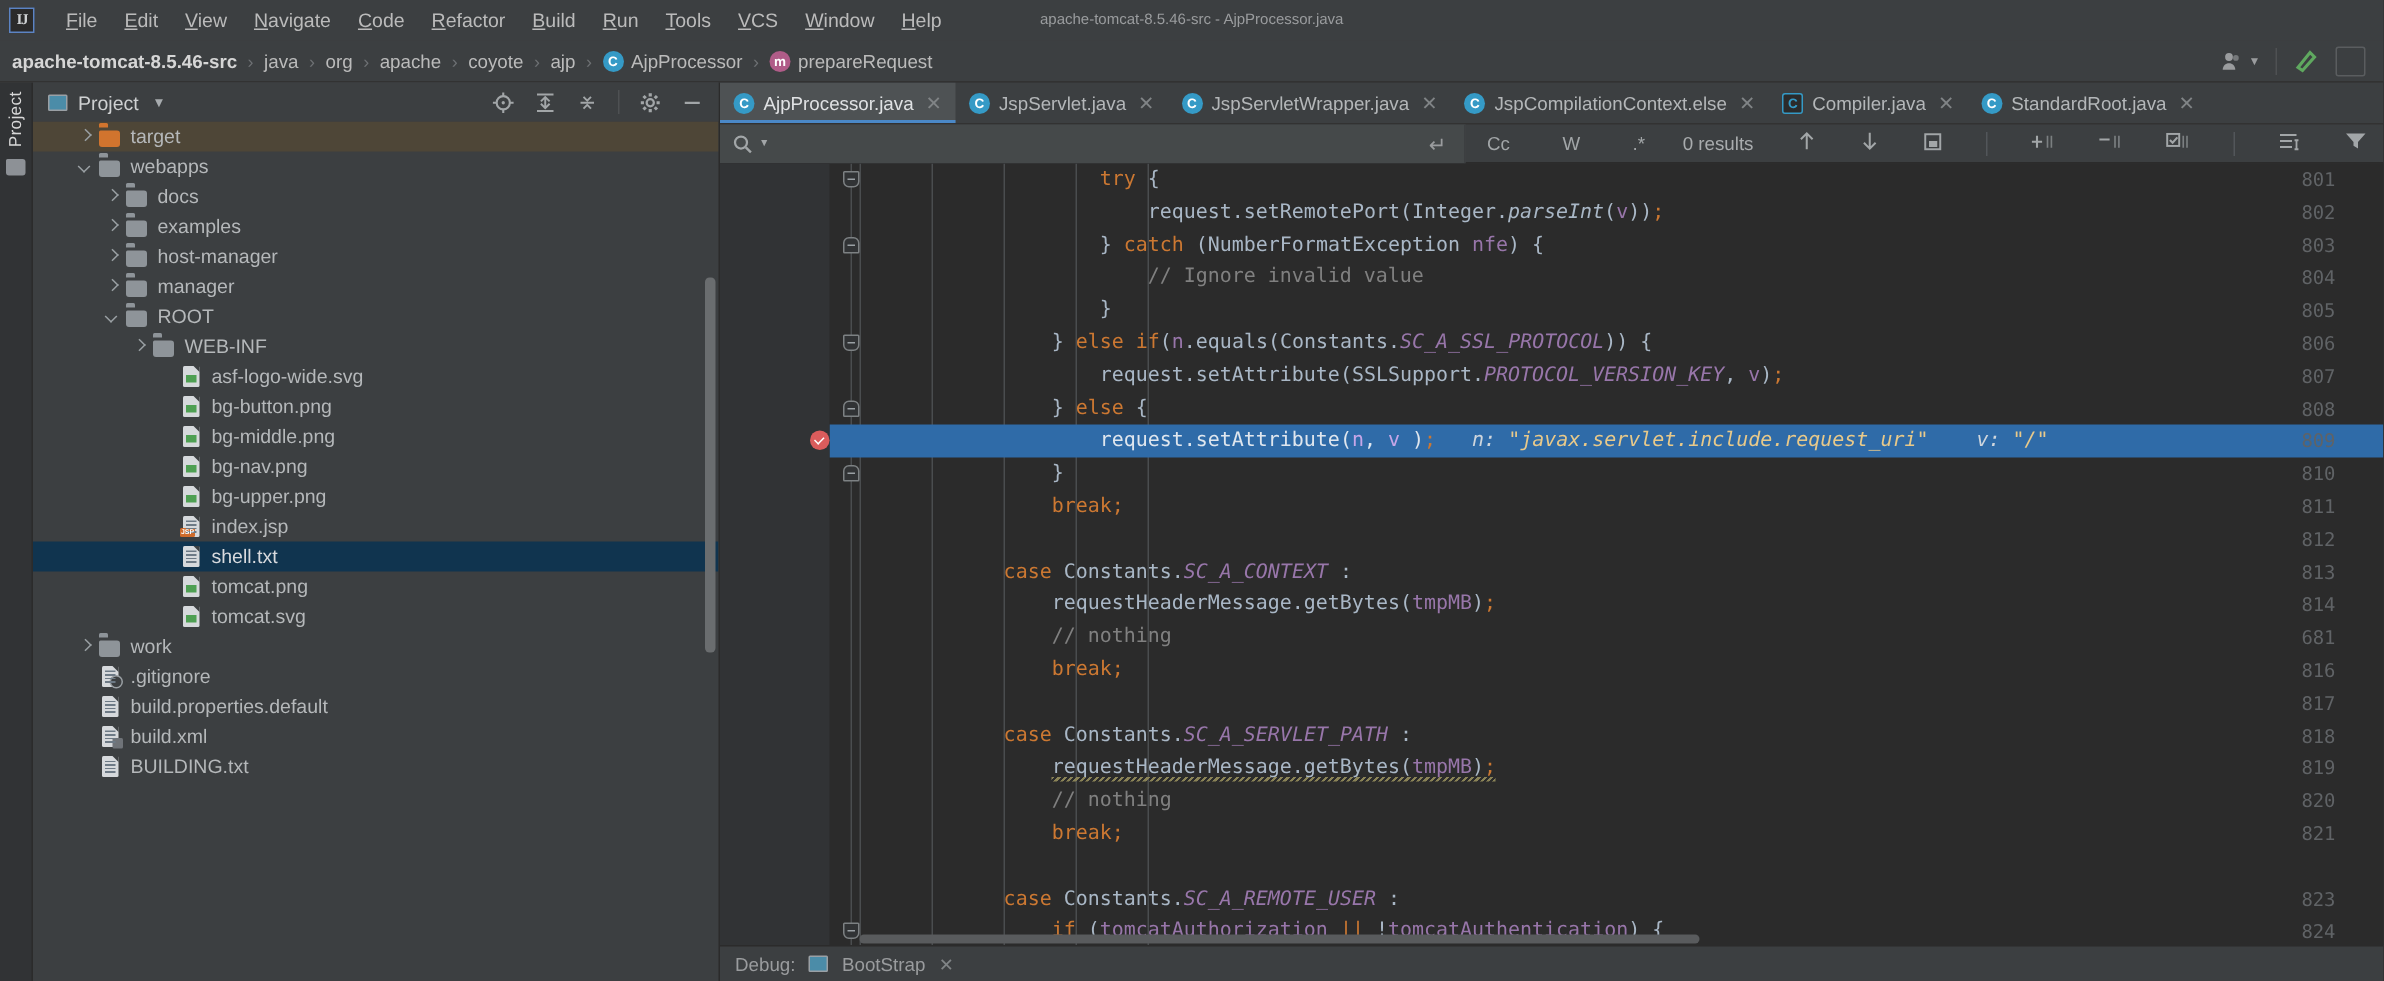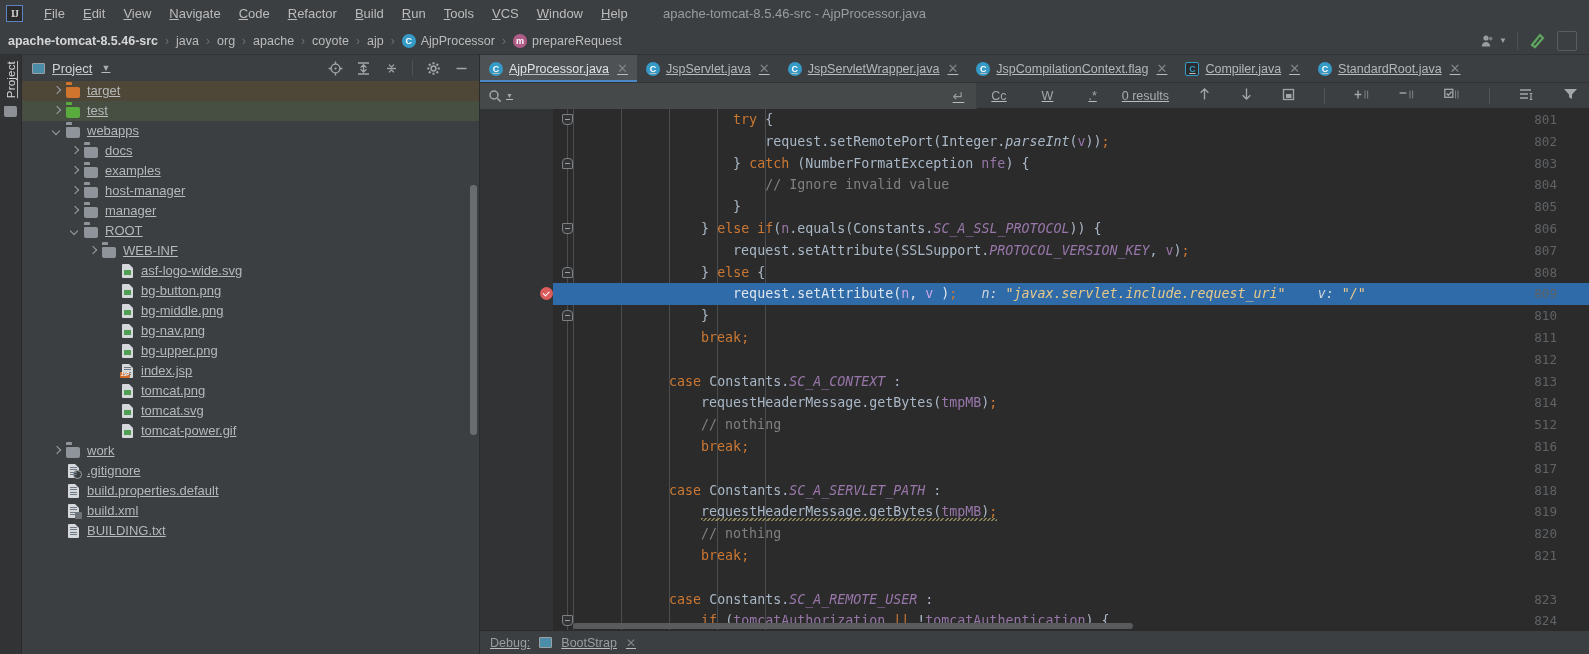--- a/index.html
+++ b/index.html
@@ -23,21 +23,21 @@
     display:flex;align-items:center;justify-content:center;
     font-size:10px;font-weight:bold;color:#cfd2d4;margin-right:12px;
     font-family:"Liberation Serif", serif; letter-spacing:-1px;
   }
   .menu-item{
     padding:3px 9px; font-size:13px; color:#bbbbbb; cursor:default; white-space:nowrap;
   }
   .menu-item u{ text-decoration:underline; }
   .win-title{
     position:absolute; left:0; right:0; text-align:center;
-    font-size:13px; color:#9a9c9e; pointer-events:none;
+    font-size:10px; color:#9a9c9e; pointer-events:none;
   }
 
   
   .navbar{
     height:28px; background:#3c3f41; display:flex; align-items:center;
     padding:0 8px; border-bottom:1px solid #323232; flex:0 0 28px; position:relative;
   }
   .crumb{ display:flex; align-items:center; font-size:12.5px; color:#bbbbbb; white-space:nowrap;}
   .crumb.bold{ font-weight:bold; color:#d6d6d6;}
   .crumb-sep{ color:#6e7174; margin:0 7px; font-size:12px; }
@@ -48,21 +48,21 @@
   }
   .ico-class{ background:#359ac6; }
   .ico-method{ background:#b05c88; }
   .nav-right{ margin-left:auto; display:flex; align-items:center; gap:10px; padding-right:4px;}
   .nav-sep{ width:1px;height:18px;background:#4e5153; }
   .user-ico{ display:flex;align-items:center;gap:3px;color:#9a9c9e; }
   .hammer{ color:#6fa96f; }
   .ghost-btn{ width:20px;height:20px;border:1px solid #5a5d5f;border-radius:2px; }
 
   
-  .body-split{ flex:1 1 auto; display:flex; min-height:0;text-decoration:underline; }
+  .body-split{ flex:1 1 auto; display:flex; min-height:0; }
 
   
   .stripe{
     width:22px; background:#313335; border-right:1px solid #2b2b2b;
     display:flex; flex-direction:column; align-items:center; padding-top:6px; flex:0 0 22px;
   }
   .stripe-label{
     writing-mode:vertical-rl; transform:rotate(180deg);
     font-size:11.5px; color:#d8d8d8; letter-spacing:.2px; margin-bottom:8px; cursor:default;
   }
@@ -390,28 +390,20 @@
       </div>
       <div class="tree" id="tree">
           <div class="row hl-target">
             <span style="display:inline-block;width:30px;"></span>
             <span class="arrow right"></span>
             <span class="ico">
               <span class="folder orange" style="display:block;width:14px;height:11px;margin-top:3px;"></span>
             </span>
             <span class="lbl">target</span>
           </div>
-          <div class="row hl-test">
-            <span style="display:inline-block;width:30px;"></span>
-            <span class="arrow right"></span>
-            <span class="ico">
-              <span class="folder green" style="display:block;width:14px;height:11px;margin-top:3px;"></span>
-            </span>
-            <span class="lbl">test</span>
-          </div>
           <div class="row ">
             <span style="display:inline-block;width:30px;"></span>
             <span class="arrow down"></span>
             <span class="ico">
               <span class="folder gray" style="display:block;width:14px;height:11px;margin-top:3px;"></span>
             </span>
             <span class="lbl">webapps</span>
           </div>
           <div class="row ">
             <span style="display:inline-block;width:48px;"></span>
@@ -515,49 +507,49 @@
             <span style="display:inline-block;width:84px;"></span>
             <span class="arrow"></span>
             <span class="ico">
               <span class="file badge jsp" style="display:block;">
                 <span class="lines"></span>
                 <span class="btxt">JSP</span>
               </span>
             </span>
             <span class="lbl">index.jsp</span>
           </div>
+          <div class="row selected">
+            <span style="display:inline-block;width:84px;"></span>
+            <span class="arrow"></span>
+            <span class="ico">
+              <span class="file" style="display:block;">
+                <span class="lines"></span>
+              </span>
+            </span>
+            <span class="lbl">shell.txt</span>
+          </div>
           <div class="row ">
             <span style="display:inline-block;width:84px;"></span>
             <span class="arrow"></span>
             <span class="ico">
               <span class="file img" style="display:block;">
                 <span class="lines"></span>
               </span>
             </span>
             <span class="lbl">tomcat.png</span>
           </div>
           <div class="row ">
             <span style="display:inline-block;width:84px;"></span>
             <span class="arrow"></span>
             <span class="ico">
               <span class="file img" style="display:block;">
                 <span class="lines"></span>
               </span>
             </span>
             <span class="lbl">tomcat.svg</span>
-          </div>
-          <div class="row ">
-            <span style="display:inline-block;width:84px;"></span>
-            <span class="arrow"></span>
-            <span class="ico">
-              <span class="file img" style="display:block;">
-                <span class="lines"></span>
-              </span>
-            </span>
-            <span class="lbl">tomcat-power.gif</span>
           </div>
           <div class="row ">
             <span style="display:inline-block;width:30px;"></span>
             <span class="arrow right"></span>
             <span class="ico">
               <span class="folder gray" style="display:block;width:14px;height:11px;margin-top:3px;"></span>
             </span>
             <span class="lbl">work</span>
           </div>
           <div class="row ">
@@ -617,21 +609,21 @@
             <span>JspServlet.java</span>
             <span class="tab-x">✕</span>
           </div>
           <div class="tab">
             <span class="tab-ico">C</span>
             <span>JspServletWrapper.java</span>
             <span class="tab-x">✕</span>
           </div>
           <div class="tab">
             <span class="tab-ico">C</span>
-            <span>JspCompilationContext.flag</span>
+            <span>JspCompilationContext.else</span>
             <span class="tab-x">✕</span>
           </div>
           <div class="tab">
             <span class="tab-ico sq">C</span>
             <span>Compiler.java</span>
             <span class="tab-x">✕</span>
           </div>
           <div class="tab">
             <span class="tab-ico">C</span>
             <span>StandardRoot.java</span>
@@ -728,21 +720,21 @@
             <div class="cline" style="top: 87.2px; position: absolute; left: 0px; right: 0px;"><span class="gutter-num">805</span><span class="ctext">                    <span class="pln">}</span></span></div>
             <div class="cline" style="top: 109px; position: absolute; left: 0px; right: 0px;"><span class="gutter-num">806</span><span class="fold-mark open" style="top:5px;"></span><span class="ctext">                <span class="pln">}</span> <span class="kw">else</span> <span class="kw">if</span><span class="pln">(</span><span class="fld">n</span><span class="pln">.</span><span class="pln">equals</span><span class="pln">(</span><span class="pln">Constants</span><span class="pln">.</span><span class="sfld">SC_A_SSL_PROTOCOL</span><span class="pln">)</span><span class="pln">)</span> <span class="pln">{</span></span></div>
             <div class="cline" style="top: 130.8px; position: absolute; left: 0px; right: 0px;"><span class="gutter-num">807</span><span class="ctext">                    <span class="pln">request</span><span class="pln">.</span><span class="pln">setAttribute</span><span class="pln">(</span><span class="pln">SSLSupport</span><span class="pln">.</span><span class="sfld">PROTOCOL_VERSION_KEY</span><span class="pln">,</span> <span class="fld">v</span><span class="pln">)</span><span class="kw">;</span></span></div>
             <div class="cline" style="top: 152.6px; position: absolute; left: 0px; right: 0px;"><span class="gutter-num">808</span><span class="fold-mark close" style="top:5px;"></span><span class="ctext">                <span class="pln">}</span> <span class="kw">else</span> <span class="pln">{</span></span></div>
             <div class="cline current" style="top: 174.4px; position: absolute; left: 0px; right: 0px; z-index: 5; background: transparent;"><span class="gutter-num">809</span><span class="bp" style="top:4px;"></span><span class="ctext cur-txt">                    <span class="pln">request</span><span class="pln">.</span><span class="pln">setAttribute</span><span class="pln">(</span><span class="fld">n</span><span class="pln">,</span> <span class="fld">v</span> <span class="pln">)</span><span class="kw">;</span><span class="hint">   n: </span><span class="hint-str">"javax.servlet.include.request_uri"</span><span class="hint">    v: </span><span class="hint-str">"/"</span></span></div>
             <div class="cline" style="top: 196.2px; position: absolute; left: 0px; right: 0px;"><span class="gutter-num">810</span><span class="fold-mark close" style="top:5px;"></span><span class="ctext">                <span class="pln">}</span></span></div>
             <div class="cline" style="top: 218px; position: absolute; left: 0px; right: 0px;"><span class="gutter-num">811</span><span class="ctext">                <span class="kw">break</span><span class="kw">;</span></span></div>
             <div class="cline" style="top: 239.8px; position: absolute; left: 0px; right: 0px;"><span class="gutter-num">812</span><span class="ctext"></span></div>
             <div class="cline" style="top: 261.6px; position: absolute; left: 0px; right: 0px;"><span class="gutter-num">813</span><span class="ctext">            <span class="kw">case</span> <span class="pln">Constants</span><span class="pln">.</span><span class="sfld">SC_A_CONTEXT</span> <span class="pln">:</span></span></div>
             <div class="cline" style="top: 283.4px; position: absolute; left: 0px; right: 0px;"><span class="gutter-num">814</span><span class="ctext">                <span class="pln">requestHeaderMessage</span><span class="pln">.</span><span class="pln">getBytes</span><span class="pln">(</span><span class="fld">tmpMB</span><span class="pln">)</span><span class="kw">;</span></span></div>
-            <div class="cline" style="top: 305.2px; position: absolute; left: 0px; right: 0px;"><span class="gutter-num">512</span><span class="ctext"><span class="cmt">                // nothing</span></span></div>
+            <div class="cline" style="top: 305.2px; position: absolute; left: 0px; right: 0px;"><span class="gutter-num">681</span><span class="ctext"><span class="cmt">                // nothing</span></span></div>
             <div class="cline" style="top: 327px; position: absolute; left: 0px; right: 0px;"><span class="gutter-num">816</span><span class="ctext">                <span class="kw">break</span><span class="kw">;</span></span></div>
             <div class="cline" style="top: 348.8px; position: absolute; left: 0px; right: 0px;"><span class="gutter-num">817</span><span class="ctext"></span></div>
             <div class="cline" style="top: 370.6px; position: absolute; left: 0px; right: 0px;"><span class="gutter-num">818</span><span class="ctext">            <span class="kw">case</span> <span class="pln">Constants</span><span class="pln">.</span><span class="sfld">SC_A_SERVLET_PATH</span> <span class="pln">:</span></span></div>
             <div class="cline" style="top: 392.4px; position: absolute; left: 0px; right: 0px;"><span class="gutter-num">819</span><span class="ctext">                <span class="warnu"><span class="pln">requestHeaderMessage</span><span class="pln">.</span><span class="pln">getBytes</span><span class="pln">(</span><span class="fld">tmpMB</span><span class="pln">)</span><span class="kw">;</span></span></span></div>
             <div class="cline" style="top: 414.2px; position: absolute; left: 0px; right: 0px;"><span class="gutter-num">820</span><span class="ctext"><span class="cmt">                // nothing</span></span></div>
             <div class="cline" style="top: 436px; position: absolute; left: 0px; right: 0px;"><span class="gutter-num">821</span><span class="ctext">                <span class="kw">break</span><span class="kw">;</span></span></div>
             <div class="cline" style="top: 479.6px; position: absolute; left: 0px; right: 0px;"><span class="gutter-num">823</span><span class="ctext">            <span class="kw">case</span> <span class="pln">Constants</span><span class="pln">.</span><span class="sfld">SC_A_REMOTE_USER</span> <span class="pln">:</span></span></div>
             <div class="cline" style="top: 501.4px; position: absolute; left: 0px; right: 0px;"><span class="gutter-num">824</span><span class="fold-mark open" style="top:5px;"></span><span class="ctext">                <span class="kw">if</span> <span class="pln">(</span><span class="fld">tomcatAuthorization</span> <span class="kw">|</span><span class="kw">|</span> <span class="pln">!</span><span class="fld">tomcatAuthentication</span><span class="pln">)</span> <span class="pln">{</span></span></div>
           </div>
         <div class="hscroll"></div>

